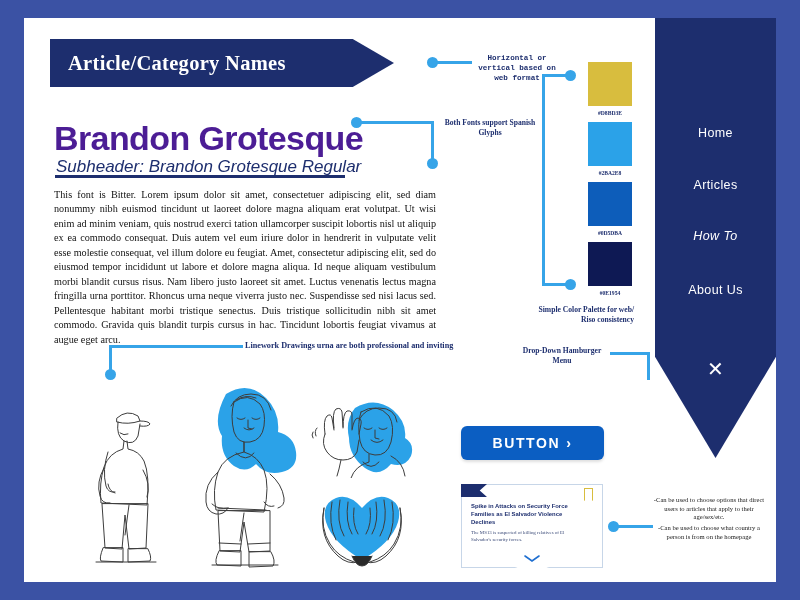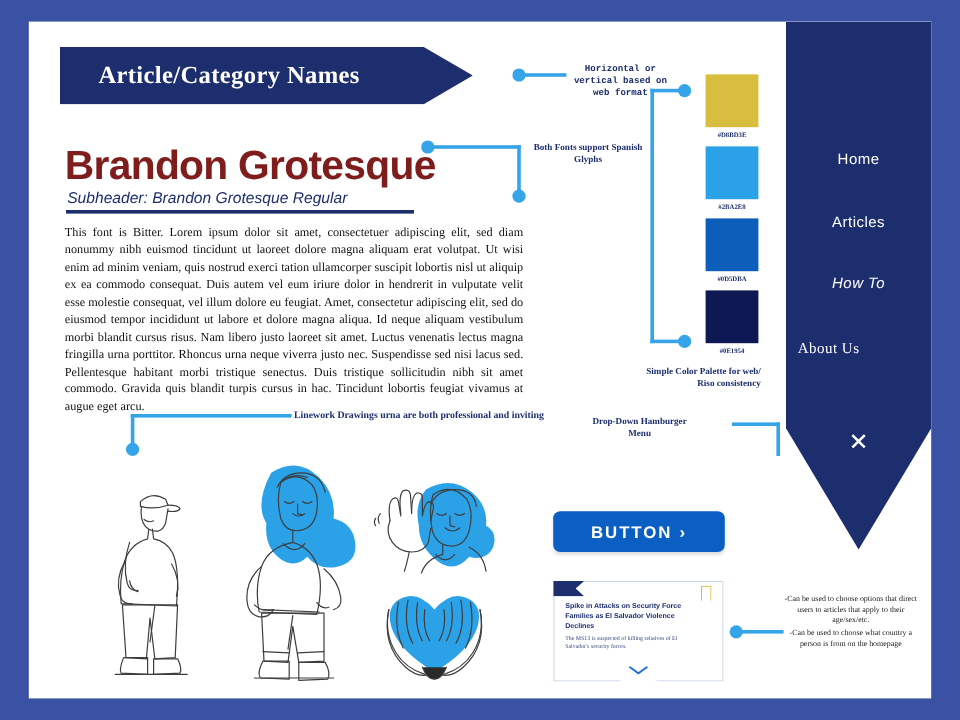--- a/index.html
+++ b/index.html
@@ -33,40 +33,40 @@
     display: flex;
     align-items: center;
     clip-path: polygon(0 0, 88% 0, 100% 50%, 88% 100%, 0 100%);
   }
   .banner-title {
     color: #ffffff;
     font-family: "Liberation Serif", serif;
     font-weight: bold;
     font-size: 20.5px;
     letter-spacing: 0.3px;
-    padding-left: 32px;
+    padding-left: 18px;
     white-space: nowrap;
   }
 
   
   .headline {
     position: absolute;
     left: 30px;
     top: 101px;
     font-size: 34px;
     font-weight: bold;
-    color: #7f1d1d;
+    color: #4c1d95;
     letter-spacing: -0.6px;
     white-space: nowrap;
   }
   .subheader {
     position: absolute;
     left: 32px;
     top: 139px;
-    font-size: 13px;
+    font-size: 17px;
     font-style: italic;
     color: #1d2e6e;
     white-space: nowrap;
   }
   .rule {
     position: absolute;
     left: 31px;
     top: 157px;
     width: 290px;
     height: 3px;
@@ -273,24 +273,24 @@
 
   <div class="swatch" style="left:564px; top:224px; background:#0e1954;"></div>
   <div class="swatch-label" style="left:556px; top:272px;">#0E1954</div>
 
   <div class="anno" style="left:500px; top:287px; width:110px;text-align:right;">Simple Color Palette for web/ Riso consistency</div>
 
   <div class="navpanel"></div>
   <div class="navitem" style="left:631px; top:108px;">Home</div>
   <div class="navitem" style="left:631px; top:160px;">Articles</div>
   <div class="navitem" style="left:631px; top:211px;font-style:italic;">How To</div>
-  <div class="navitem" style="left:606px; top:265px;font-family:Liberation Serif, serif;">About Us</div>
+  <div class="navitem" style="left:631px; top:265px;">About Us</div>
   <div class="close-x" style="left:631px;">✕</div>
 
-  <div class="anno" style="left:468px; top:328px; width:82px;">Drop-Down Hamburger Menu</div>
+  <div class="anno" style="left:497px; top:328px; width:82px;">Drop-Down Hamburger Menu</div>
   <div class="hline" style="left:586px; top:334px; width:40px;"></div>
   <div class="vline" style="left:623px; top:334px; height:28px;"></div>
 
   <div class="dot" style="left:81px; top:351px;"></div>
   <div class="vline" style="left:85px; top:327px; height:28px;"></div>
   <div class="hline" style="left:85px; top:327px; width:134px;"></div>
   <div class="anno" style="left:221px; top:323px; width:250px; text-align:left; font-size:8.2px;">Linework Drawings urna are both professional and inviting</div>
 
   <svg class="illus" style="left:60px; top:366px;" width="200" height="196" viewBox="0 0 200 196">
     <g fill="none" stroke="#3d3d3d" stroke-width="1" stroke-linecap="round" stroke-linejoin="round">

